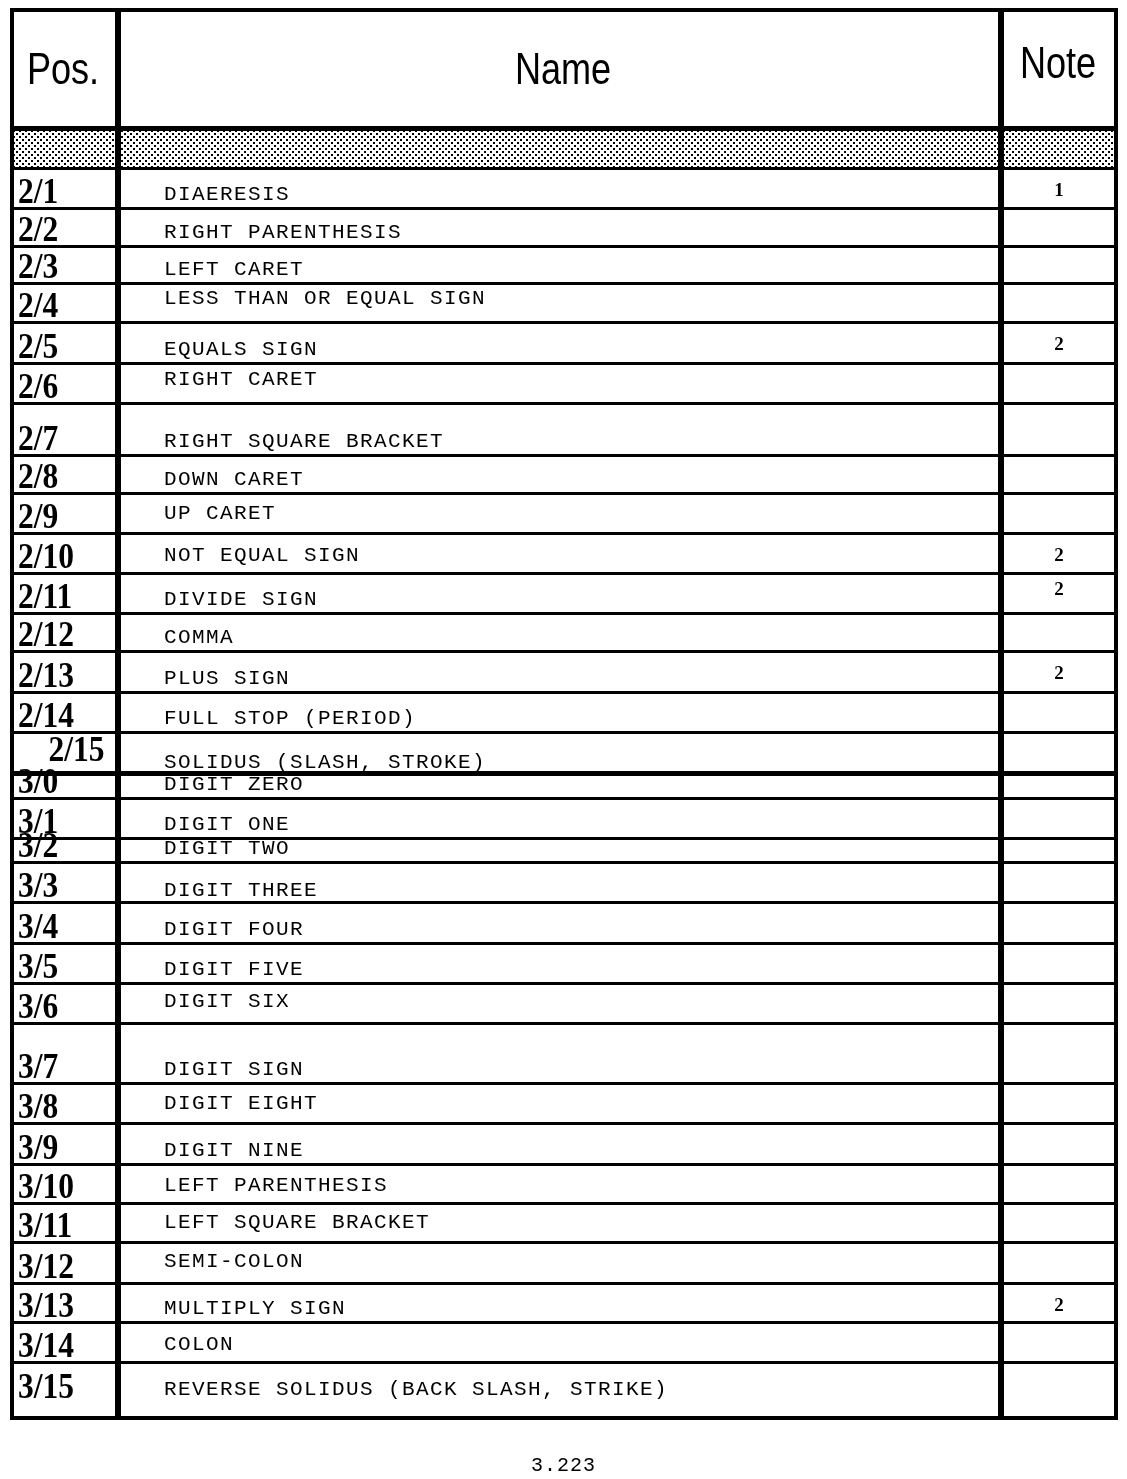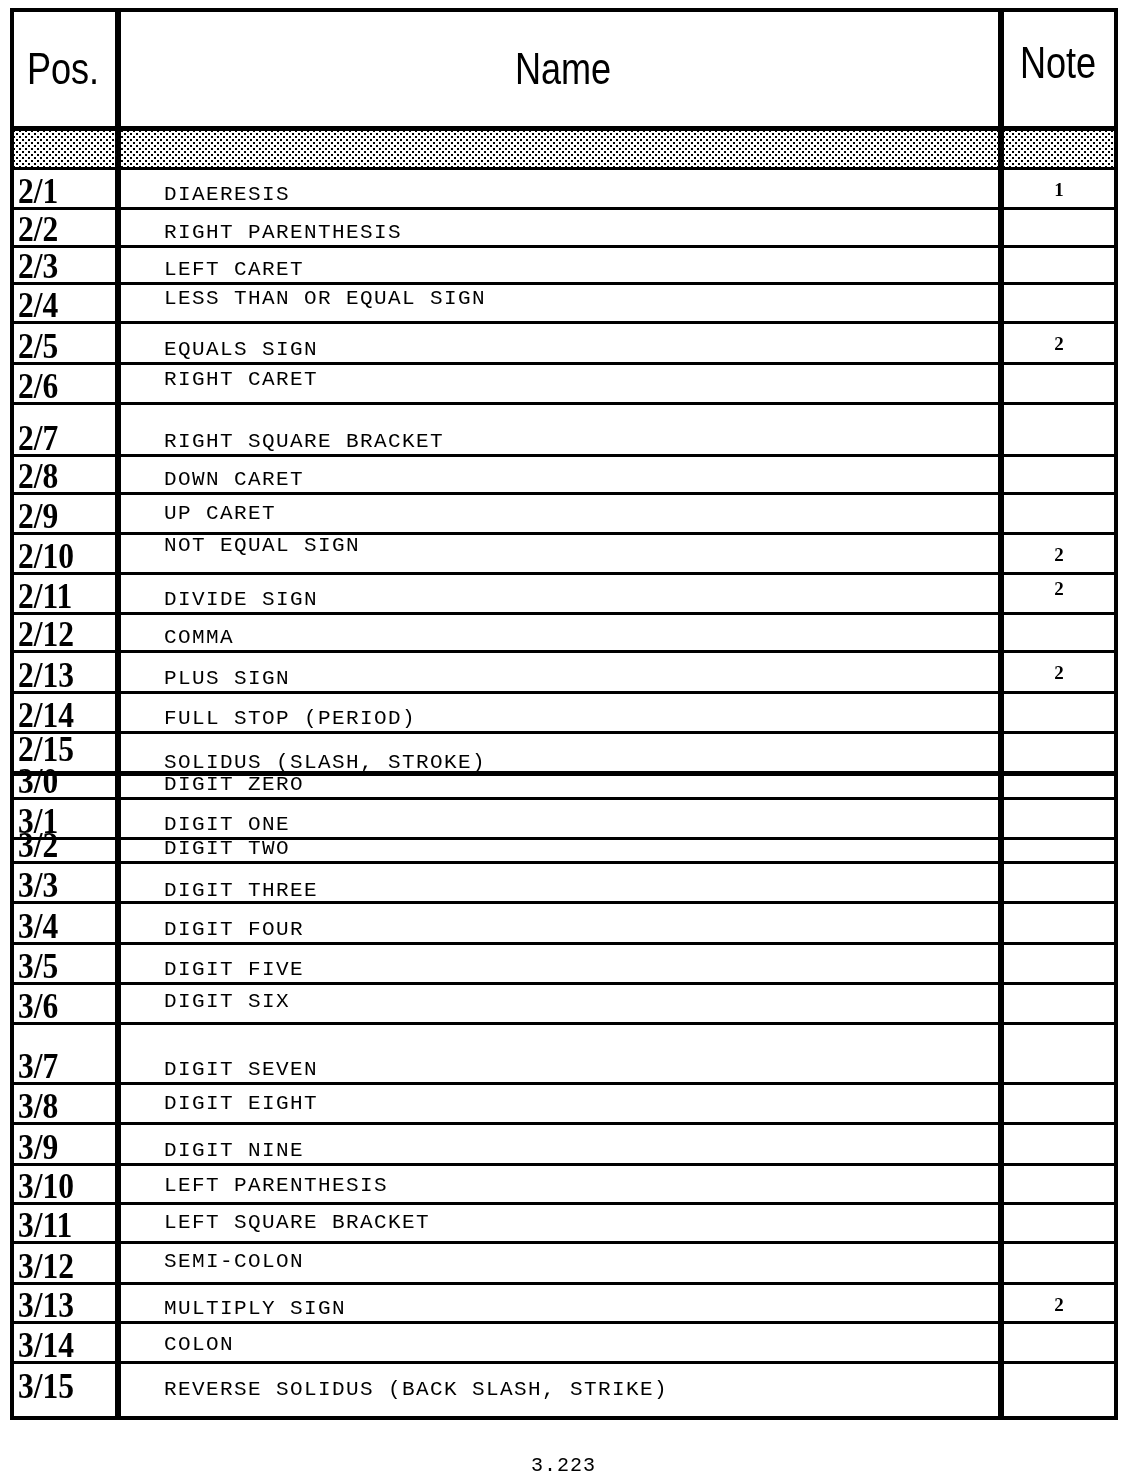--- a/index.html
+++ b/index.html
@@ -16,21 +16,21 @@
     .h-note { left: 988px; width: 112px; top: -6px; }
     .vline { position: absolute; top: 0; background: #000; }
     .v1 { left: 101px; width: 6px; height: 1404px; }
     .v2 { left: 984px; width: 6px; height: 1404px; }
     .hatch { position: absolute; left: 0; top: 119px; width: 1100px; height: 36px;
       background-color: #fff;
       background-image: radial-gradient(#000 0.9px, transparent 1.1px), radial-gradient(#000 0.9px, transparent 1.1px);
       background-size: 6px 6px; background-position: 0 0, 3px 3px; border-bottom: 3px solid #000; }
     .rows { position: absolute; left: 0; top: 158px; width: 1100px; text-decoration: underline; }
     .row { position: relative; width: 1100px; border-bottom: 3px solid #000; box-sizing: border-box; }
-    .row.group-end { border-bottom: 5px solid #000; }
+    .row.group-end { border-bottom: 5px solid #000; text-align: right; }
     .row.last { border-bottom: none; }
     .pos { position: absolute; left: 4px; bottom: -2px; width: 96px;
       font-family: "Liberation Serif", "DejaVu Serif", serif; font-weight: bold; font-size: 35px; line-height: 1;
       transform: scaleX(0.9); transform-origin: left bottom; letter-spacing: 0px; }
     .name { position: absolute; left: 150px; bottom: 2px;
       font-family: "Liberation Mono", "DejaVu Sans Mono", monospace; font-size: 21px; letter-spacing: 1.4px; line-height: 1; }
     .note { position: absolute; left: 990px; width: 110px; top: 10px; text-align: center;
       font-family: "Liberation Serif", "DejaVu Serif", serif; font-weight: bold; font-size: 19px; line-height: 1; }
     .footer { position: absolute; left: 0; width: 1127px; top: 1454px; text-align: center;
       font-family: "Liberation Mono", "DejaVu Sans Mono", monospace; font-size: 20px; letter-spacing: 1px; }
@@ -87,21 +87,21 @@
       <span class="name">DOWN CARET</span>
       <span class="note"></span>
     </div>
     <div class="row" style="height:40px">
       <span class="pos">2/9</span>
       <span class="name" style="bottom:8px">UP CARET</span>
       <span class="note"></span>
     </div>
     <div class="row" style="height:40px">
       <span class="pos">2/10</span>
-      <span class="name" style="bottom:16px">NOT EQUAL SIGN</span>
+      <span class="name" style="bottom:6px">NOT EQUAL SIGN</span>
       <span class="note">2</span>
     </div>
     <div class="row" style="height:40px">
       <span class="pos">2/11</span>
       <span class="name">DIVIDE SIGN</span>
       <span class="note" style="top:4px">2</span>
     </div>
     <div class="row" style="height:38px">
       <span class="pos">2/12</span>
       <span class="name">COMMA</span>
@@ -152,21 +152,21 @@
       <span class="name">DIGIT FIVE</span>
       <span class="note"></span>
     </div>
     <div class="row" style="height:40px">
       <span class="pos">3/6</span>
       <span class="name" style="bottom:10px">DIGIT SIX</span>
       <span class="note"></span>
     </div>
     <div class="row" style="height:60px">
       <span class="pos">3/7</span>
-      <span class="name">DIGIT SEVEN</span>
+      <span class="name">DIGIT SIGN</span>
       <span class="note"></span>
     </div>
     <div class="row" style="height:40px">
       <span class="pos">3/8</span>
       <span class="name" style="bottom:8px">DIGIT EIGHT</span>
       <span class="note"></span>
     </div>
     <div class="row" style="height:41px">
       <span class="pos">3/9</span>
       <span class="name">DIGIT NINE</span>

